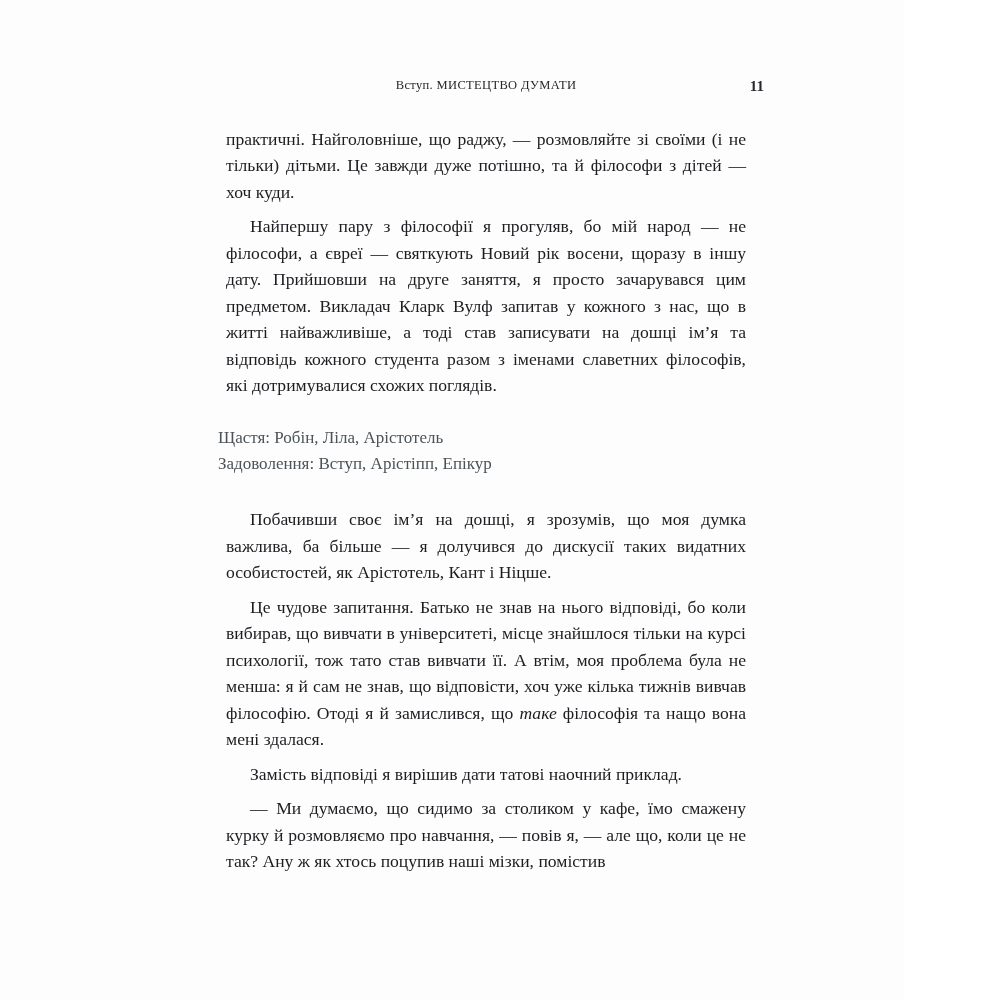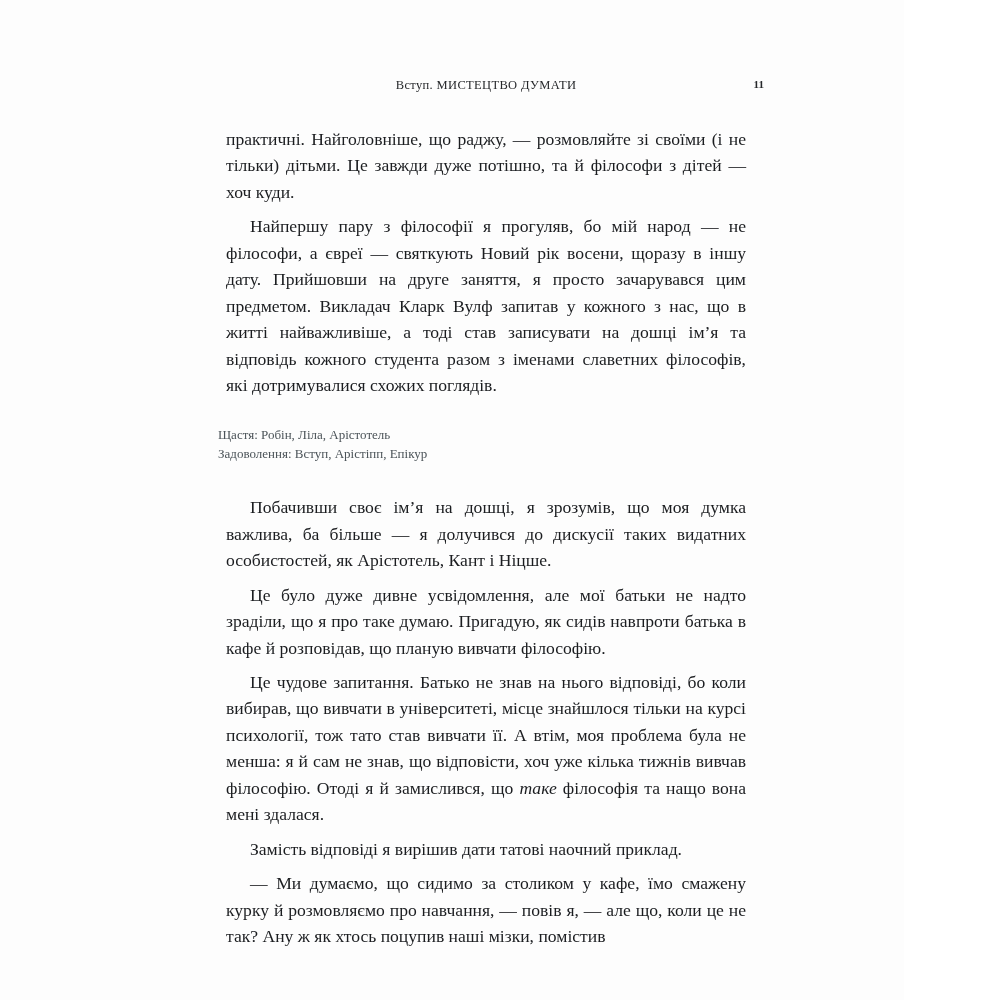--- a/index.html
+++ b/index.html
@@ -44,41 +44,41 @@
   .running-head .rh-chapter {
     font-variant: small-caps;
     text-transform: none;
   }
   .running-head .folio {
     position: absolute;
     right: -10px;
     top: 0;
     font-family: "Liberation Serif", serif;
     font-weight: bold;
-    font-size: 11px;
+    font-size: 15px;
     color: #26282b;
     margin-left: 44px;
   }
   .body-text p {
     margin: 8px;
     font-size: 17.6px;
     line-height: 1.505;
     text-align: justify;
     text-justify: inter-word;
     color: #1b1d20;
     hyphens: none;
   }
   .body-text p.indent {
     text-indent: 24px;
   }
   .list-block {
     margin: 26px 0 30px 0;
   }
   .list-block .list-line {
-    font-size: 13px;
+    font-size: 17px;
     line-height: 1.52;
     color: #4b5358;
     text-align: left;
   }
   .italic { font-style: italic; font-family: Liberation Serif, serif; }
 </style>
 </head>
 <body>
 
 <div class="page">
@@ -95,20 +95,19 @@
     <div class="body-text">
       <p>практичні. Найголовніше, що раджу, — розмовляйте зі своїми (і не тільки) дітьми. Це завжди дуже потішно, та й філософи з дітей — хоч куди.</p>
       <p class="indent">Найпершу пару з філософії я прогуляв, бо мій народ — не філософи, а євреї — святкують Новий рік восени, щоразу в іншу дату. Прийшовши на друге заняття, я просто зачарувався цим предметом. Викладач Кларк Вулф запитав у кожного з нас, що в житті найважливіше, а тоді став записувати на дошці ім’я та відповідь кожного студента разом з іменами славетних філософів, які дотримувалися схожих поглядів.</p>
 
       <div class="list-block">
         <div class="list-line">Щастя: Робін, Ліла, Арістотель</div>
         <div class="list-line">Задоволення: Вступ, Арістіпп, Епікур</div>
       </div>
 
       <p class="indent">Побачивши своє ім’я на дошці, я зрозумів, що моя думка важлива, ба більше — я долучився до дискусії таких видатних особистостей, як Арістотель, Кант і Ніцше.</p>
-      <p class="indent">Це було дуже дивне усвідомлення, але мої батьки не надто зраділи, що я про таке думаю. Пригадую, як сидів навпроти батька в кафе й розповідав, що планую вивчати філософію.</p>
       <p class="indent"><span>Це чудове запитання. Батько не знав на нього відповіді, бо коли вибирав, що вивчати в університеті, місце знайшлося тільки на курсі психології, тож тато став вивчати її. А втім, моя проблема була не менша: я й сам не знав, що відповісти, хоч уже кілька тижнів вивчав філософію. Отоді я й замислився, що </span><span class="italic">таке</span><span> філософія та нащо вона мені здалася.</span></p>
       <p class="indent">Замість відповіді я вирішив дати татові наочний приклад.</p>
       <p class="indent">— Ми думаємо, що сидимо за столиком у кафе, їмо смажену курку й розмовляємо про навчання, — повів я, — але що, коли це не так? Ану ж як хтось поцупив наші мізки, помістив</p>
     </div>
 
   </div>
 </div>
 
 </body></html>

